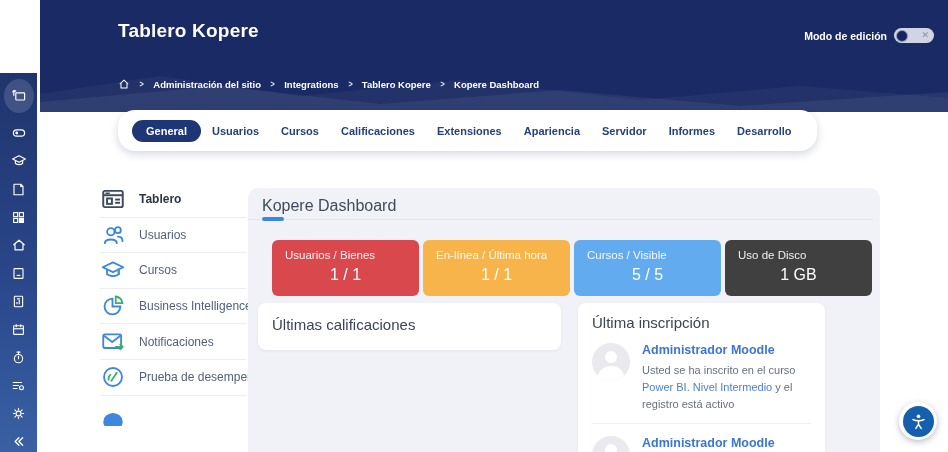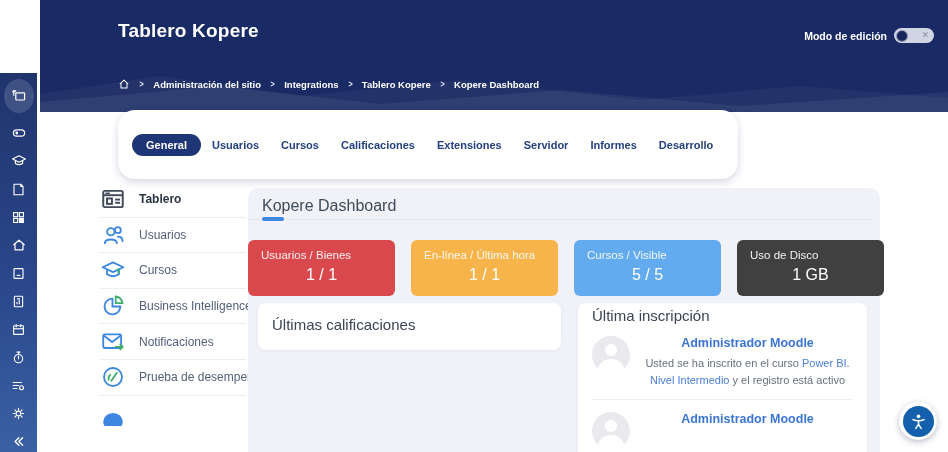--- a/index.html
+++ b/index.html
@@ -15,21 +15,21 @@
   .toggle{position:relative;width:40px;height:15px;border-radius:8px;background:rgba(223,227,238,.92);cursor:pointer;}
   .toggle .knob{position:absolute;left:2px;top:1.5px;width:12px;height:12px;border-radius:50%;background:#17255c;border:1px solid rgba(255,255,255,.5);box-sizing:border-box;}
   .toggle .off-x{position:absolute;right:5px;top:1px;font-size:9px;color:#8a90a3;font-weight:bold;line-height:13px;}
 
   .breadcrumb{position:absolute;left:78px;top:78px;display:flex;align-items:center;gap:9px;color:#fff;}
   .crumb{font-size:9.5px;font-weight:700;color:#fff;white-space:nowrap;cursor:pointer;}
   .crumb-sep{font-size:9px;font-weight:bold;color:#e8ebf5;transform:scaleX(.8);}
 
   
   .tabbar{position:absolute;left:118px;top:110px;height:41px;background:#fff;border-radius:17px;
-    box-shadow:0 3px 8px rgba(20,35,90,.18);display:flex;align-items:center;padding:14px 14px;z-index:5;}
+    box-shadow:0 3px 8px rgba(20,35,90,.18);display:flex;align-items:center;padding:0 14px;z-index:5;}
   .tab{font-size:11px;font-weight:600;color:#24407e;padding:5px 11px;white-space:nowrap;cursor:pointer;border-radius:13px;}
   .tab.active{background:#1e3576;color:#fff;padding:5px 14px;}
 
   
   .rail{position:absolute;left:0;top:73px;width:37px;bottom:0;background:linear-gradient(180deg,#20346d 0%,#2a478a 55%,#3a61a5 100%);
     display:flex;flex-direction:column;align-items:center;padding-top:6px;box-sizing:border-box;}
   .rail-btn{width:29px;height:28px;display:flex;align-items:center;justify-content:center;cursor:pointer;flex:0 0 auto;}
   .rail-btn.first{height:34px;margin-bottom:6px;background:rgba(255,255,255,.14);border-radius:50%;width:30px;}
   .rail-btn svg{display:block;}
 
@@ -40,37 +40,37 @@
   .nav-ico{width:26px;height:26px;display:flex;align-items:center;justify-content:center;flex:0 0 auto;}
   .nav-label{font-size:12px;color:#53607a;white-space:nowrap;}
   .nav-item.active .nav-label{color:#2b3446;font-weight:bold;}
 
   
   .panel{position:absolute;left:248px;top:188px;width:632px;bottom:0;background:#f0f2f7;border-radius:10px 10px 0 0;}
   .panel-title{position:absolute;left:14px;top:9px;font-size:16px;color:#3f4a5a;font-weight:500;}
   .accent-bar{position:absolute;left:14px;top:29px;width:22px;height:4px;border-radius:2px;background:#3d87e0;}
   .panel-rule{position:absolute;left:0;top:31px;width:625px;height:1px;background:#e3e6ee;}
 
-  .stats{position:absolute;left:0;top:52px;display:flex;gap:16px;}
+  .stats{position:absolute;left:24px;top:52px;display:flex;gap:4px;}
   .stat{width:147px;height:56px;border-radius:6px;box-sizing:border-box;padding:9px 13px;color:#fff;}
   .stat-label{font-size:11.5px;color:rgba(255,255,255,.92);white-space:nowrap;}
   .stat-value{font-size:16px;font-weight:400;text-align:center;margin-top:5px;}
 
   .card{background:#fff;border-radius:8px;box-shadow:0 1px 3px rgba(40,50,80,.07);}
   .grades-card{position:absolute;left:10px;top:115px;width:303px;height:47px;box-sizing:border-box;padding:13px 14px;}
   .card-title{font-size:15px;color:#3a4453;font-weight:500;}
 
-  .enrol-card{position:absolute;left:330px;top:115px;width:289px;height:149px;box-sizing:border-box;
-    padding:4px 14px;border-radius:8px 8px 0 0;overflow:hidden;}
+  .enrol-card{position:absolute;left:330px;top:115px;width:247px;height:149px;box-sizing:border-box;
+    padding:11px 14px;border-radius:8px 8px 0 0;overflow:hidden;}
   .enrol-title{font-size:15px;color:#3a4453;font-weight:500;margin-bottom:12px;}
   .entry{display:flex;gap:12px;}
   .avatar{width:38px;height:38px;border-radius:50%;background:#e9e9ee;position:relative;overflow:hidden;flex:0 0 auto;}
   .avatar::before{content:"";position:absolute;top:8px;left:13px;width:12px;height:12px;border-radius:50%;background:#fff;}
   .avatar::after{content:"";position:absolute;top:23px;left:6px;width:26px;height:22px;border-radius:50%;background:#fff;}
-  .entry-body{flex:1;min-width:0;text-align:center;}
+  .entry-body{flex:1;min-width:0;}
   .entry-name{font-size:12.5px;font-weight:bold;color:#3b76d3;cursor:pointer;margin-bottom:5px;}
   .entry-text{font-size:11px;line-height:1.55;color:#68707d;}
   .entry-link{color:#4b7fd6;cursor:pointer;}
   .entry-meta{font-size:9.5px;font-style:italic;color:#8b919c;margin-top:8px;}
   .entry-rule{height:1px;background:#eef0f4;margin:10px 0 12px 0;}
 
   
   .fab{position:absolute;left:899px;top:402px;width:38px;height:38px;border-radius:50%;background:#fff;
     box-shadow:0 2px 6px rgba(30,40,80,.3);display:flex;align-items:center;justify-content:center;cursor:pointer;}
   .fab-inner{width:31px;height:31px;border-radius:50%;background:#1560ad;display:flex;align-items:center;justify-content:center;}
@@ -111,20 +111,21 @@
       <span class="crumb">Kopere Dashboard</span>
     </div>
   </div>
 
   <div class="tabbar">
     <span class="tab active">General</span>
     <span class="tab">Usuarios</span>
     <span class="tab">Cursos</span>
     <span class="tab">Calificaciones</span>
     <span class="tab">Extensiones</span>
+    <span class="tab">Apariencia</span>
     <span class="tab">Servidor</span>
     <span class="tab">Informes</span>
     <span class="tab">Desarrollo</span>
   </div>
 
   <div class="rail">
     <span class="rail-btn first">
       <svg width="16" height="16" viewBox="0 0 20 20" fill="none" stroke="#fff" stroke-width="1.5" stroke-linecap="round" stroke-linejoin="round">
           <rect x="6" y="6" width="11" height="9" rx="1"></rect>
           <path d="M6 3.5 H3.5 V9"></path>

